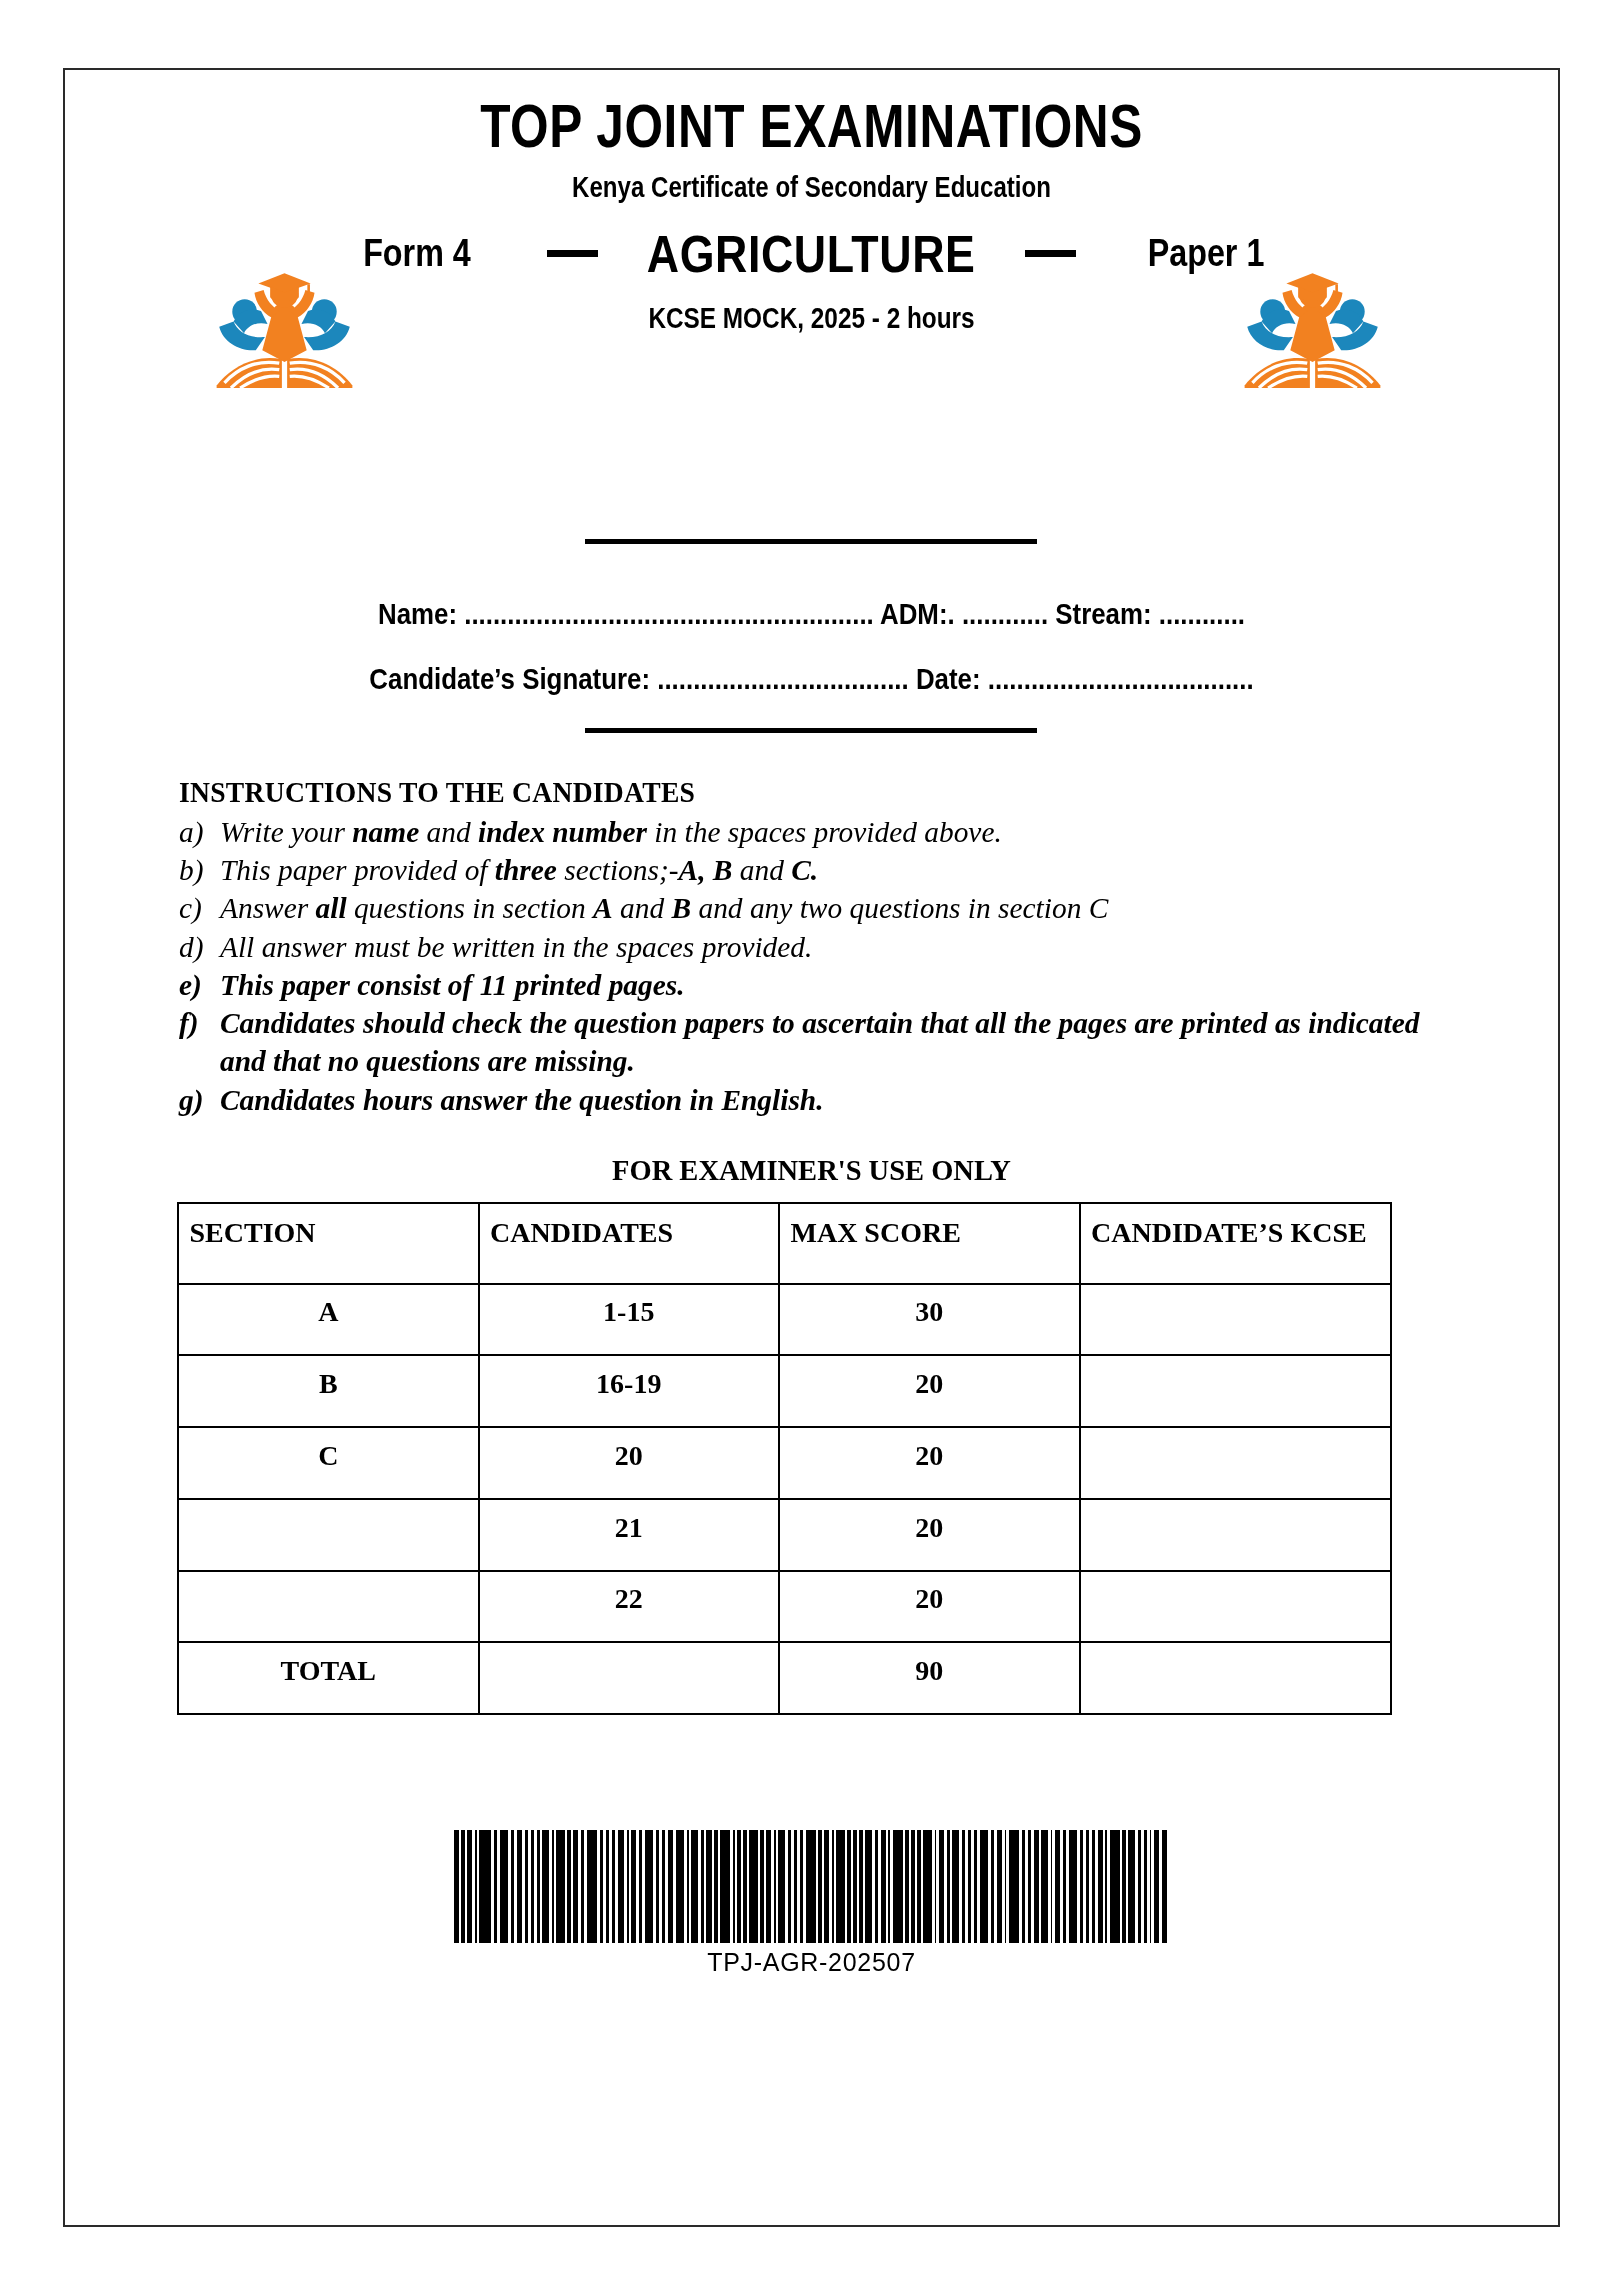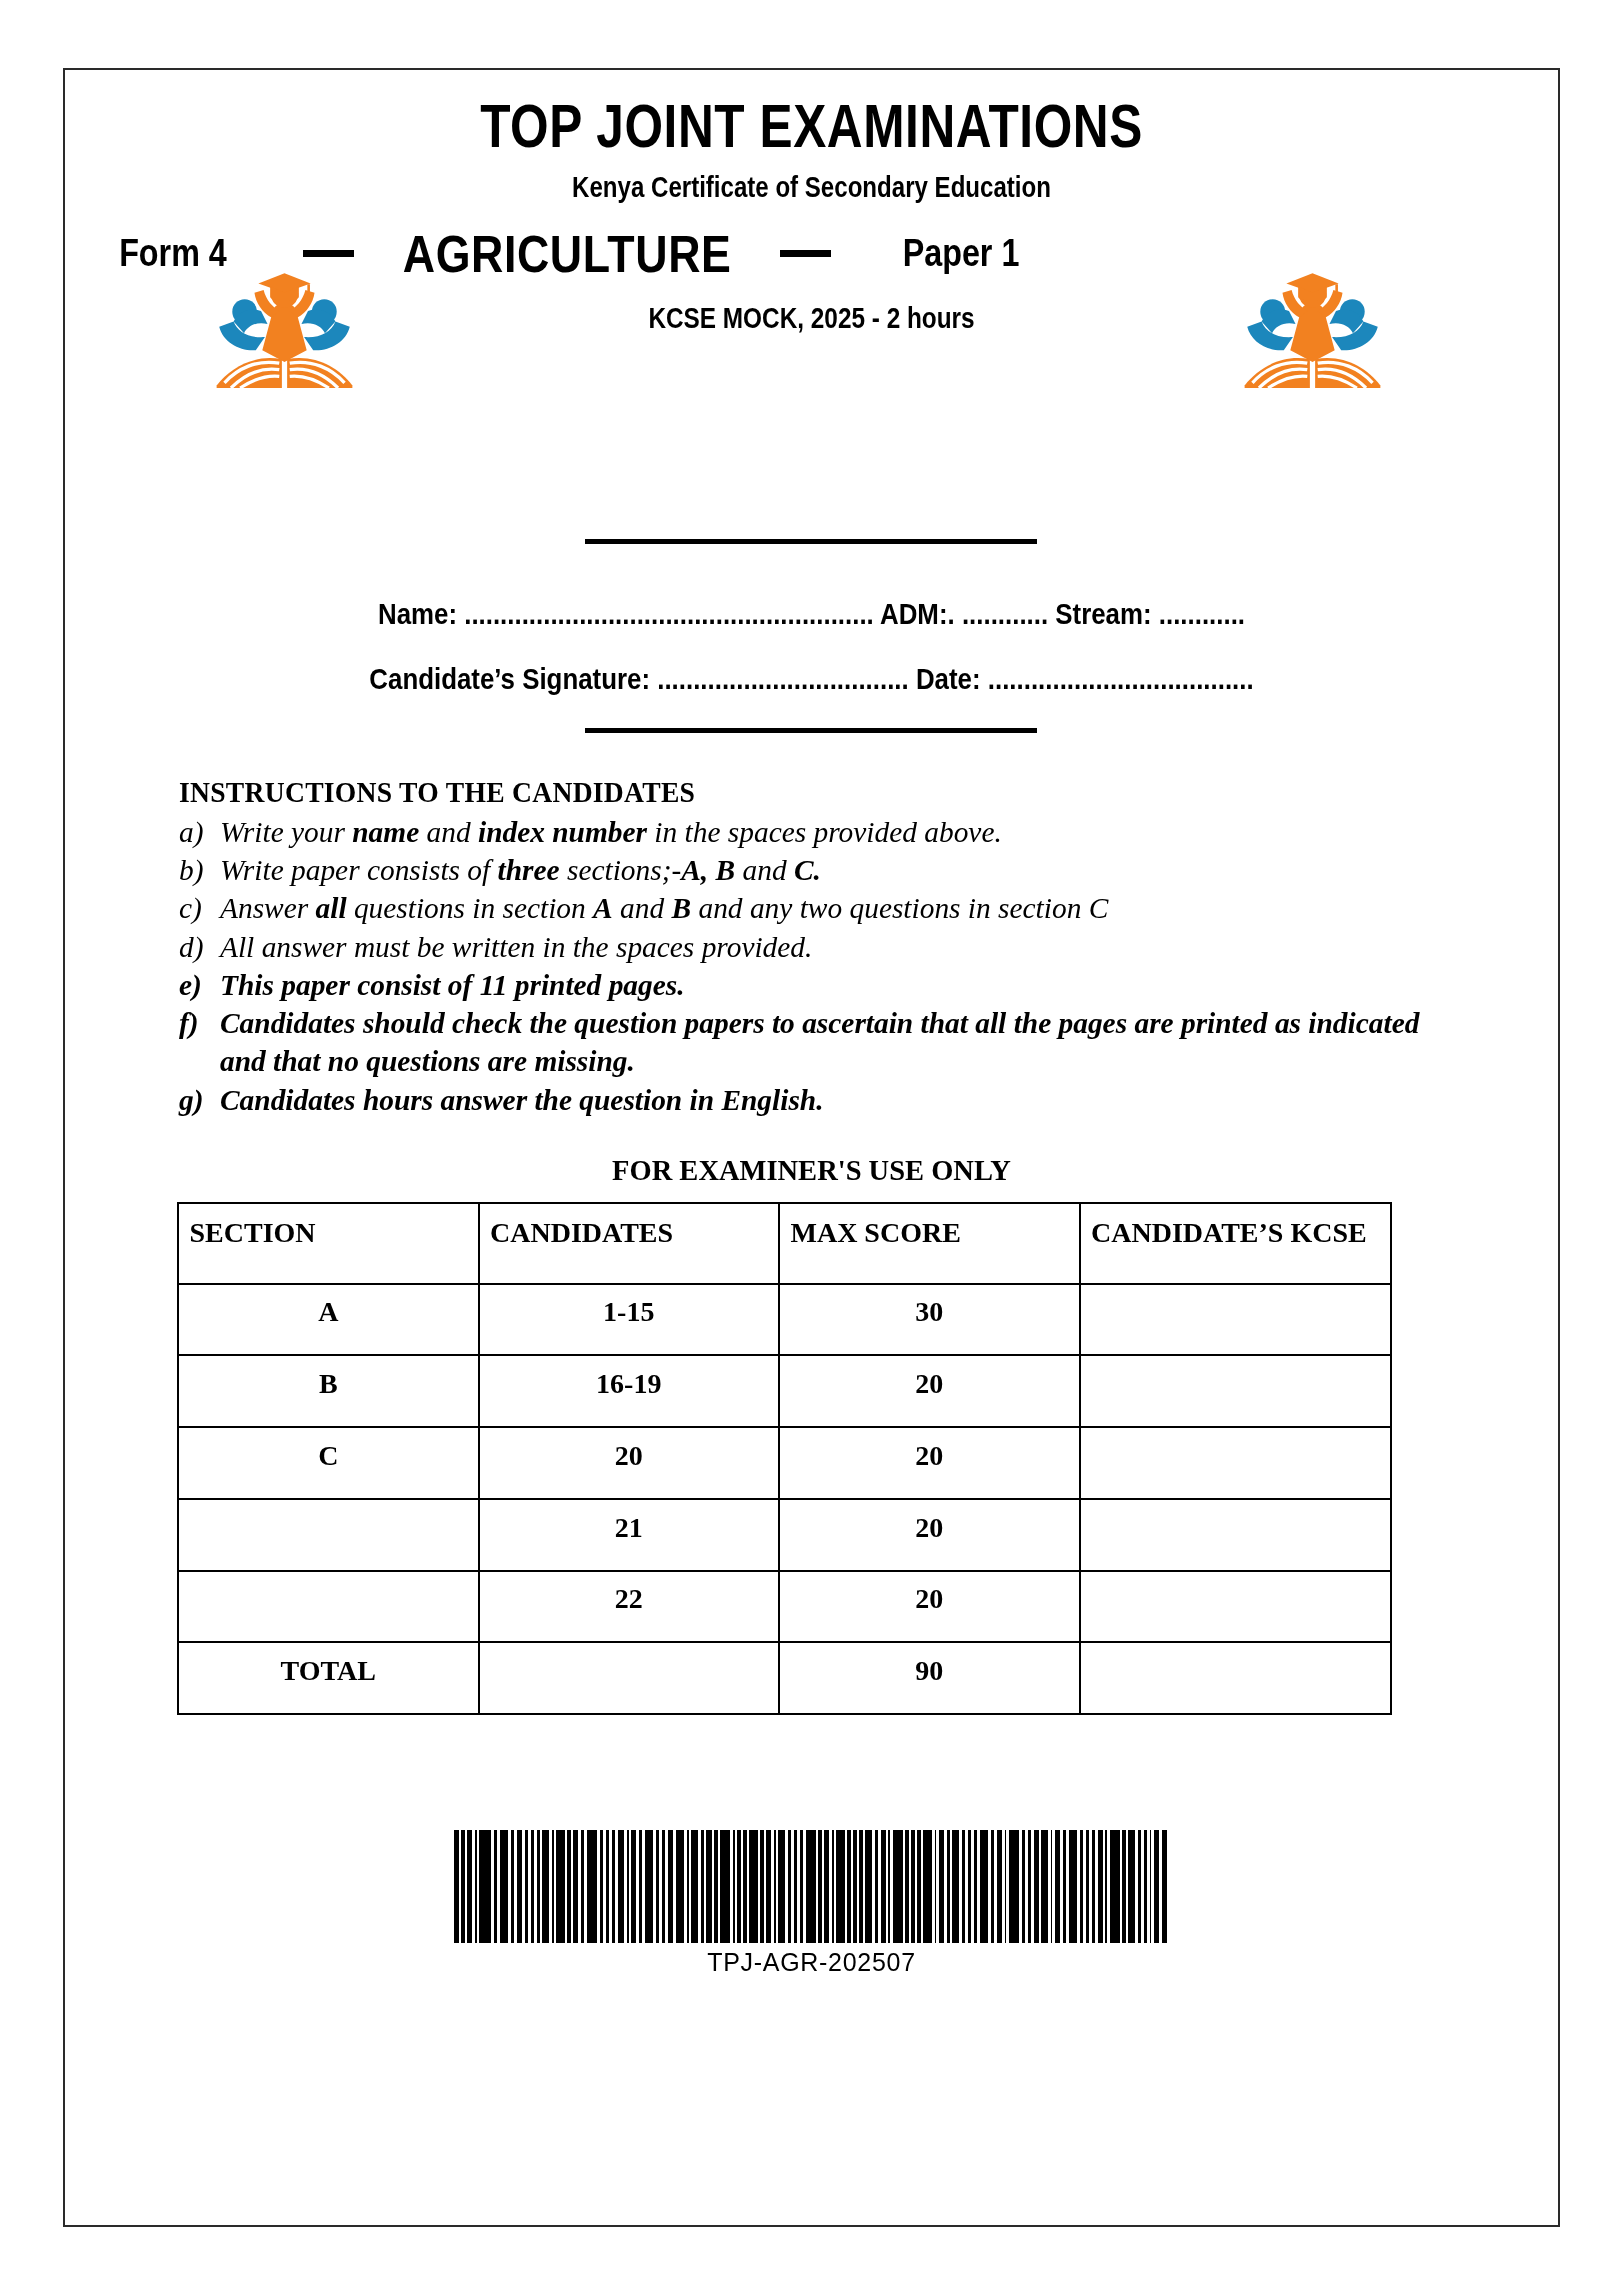--- a/index.html
+++ b/index.html
@@ -57,21 +57,21 @@
     transform: scaleX(0.83);
   }
 
   .subject-row {
     position: absolute;
     left: 0; right: 0;
     top: 144px;
     height: 79px;
     display: flex;
     align-items: center;
-    justify-content: flex-start;
+    justify-content: center;
     font-family: "Liberation Sans", sans-serif;
     font-weight: bold;
   }
   .form-label, .paper-label {
     font-size: 38px;
     transform: scaleX(0.85);
     white-space: nowrap;
   }
   .form-label { width: 216px; text-align: center; }
   .paper-label { width: 216px; text-align: center; }
@@ -333,21 +333,21 @@
     <div class="rule bottom"></div>
 
     <div class="instructions-heading">INSTRUCTIONS TO THE CANDIDATES</div>
     <div class="instr-list" id="instr-list">
         <div class="instr-item">
           <span class="marker">a)</span>
           <span class="body"><span>Write your </span><b>name</b><span> and </span><b>index number</b><span> in the spaces provided above.</span></span>
         </div>
         <div class="instr-item">
           <span class="marker">b)</span>
-          <span class="body"><span>Write paper consists of </span><b>three</b><span> sections;-</span><b>A, B</b><span> and </span><b>C.</b></span>
+          <span class="body"><span>This paper provided of </span><b>three</b><span> sections;-</span><b>A, B</b><span> and </span><b>C.</b></span>
         </div>
         <div class="instr-item">
           <span class="marker">c)</span>
           <span class="body"><span>Answer </span><b>all</b><span> questions in section </span><b>A</b><span> and </span><b>B</b><span> and any two questions in section C</span></span>
         </div>
         <div class="instr-item">
           <span class="marker">d)</span>
           <span class="body"><span>All answer must be written in the spaces provided.</span></span>
         </div>
         <div class="instr-item strong">

